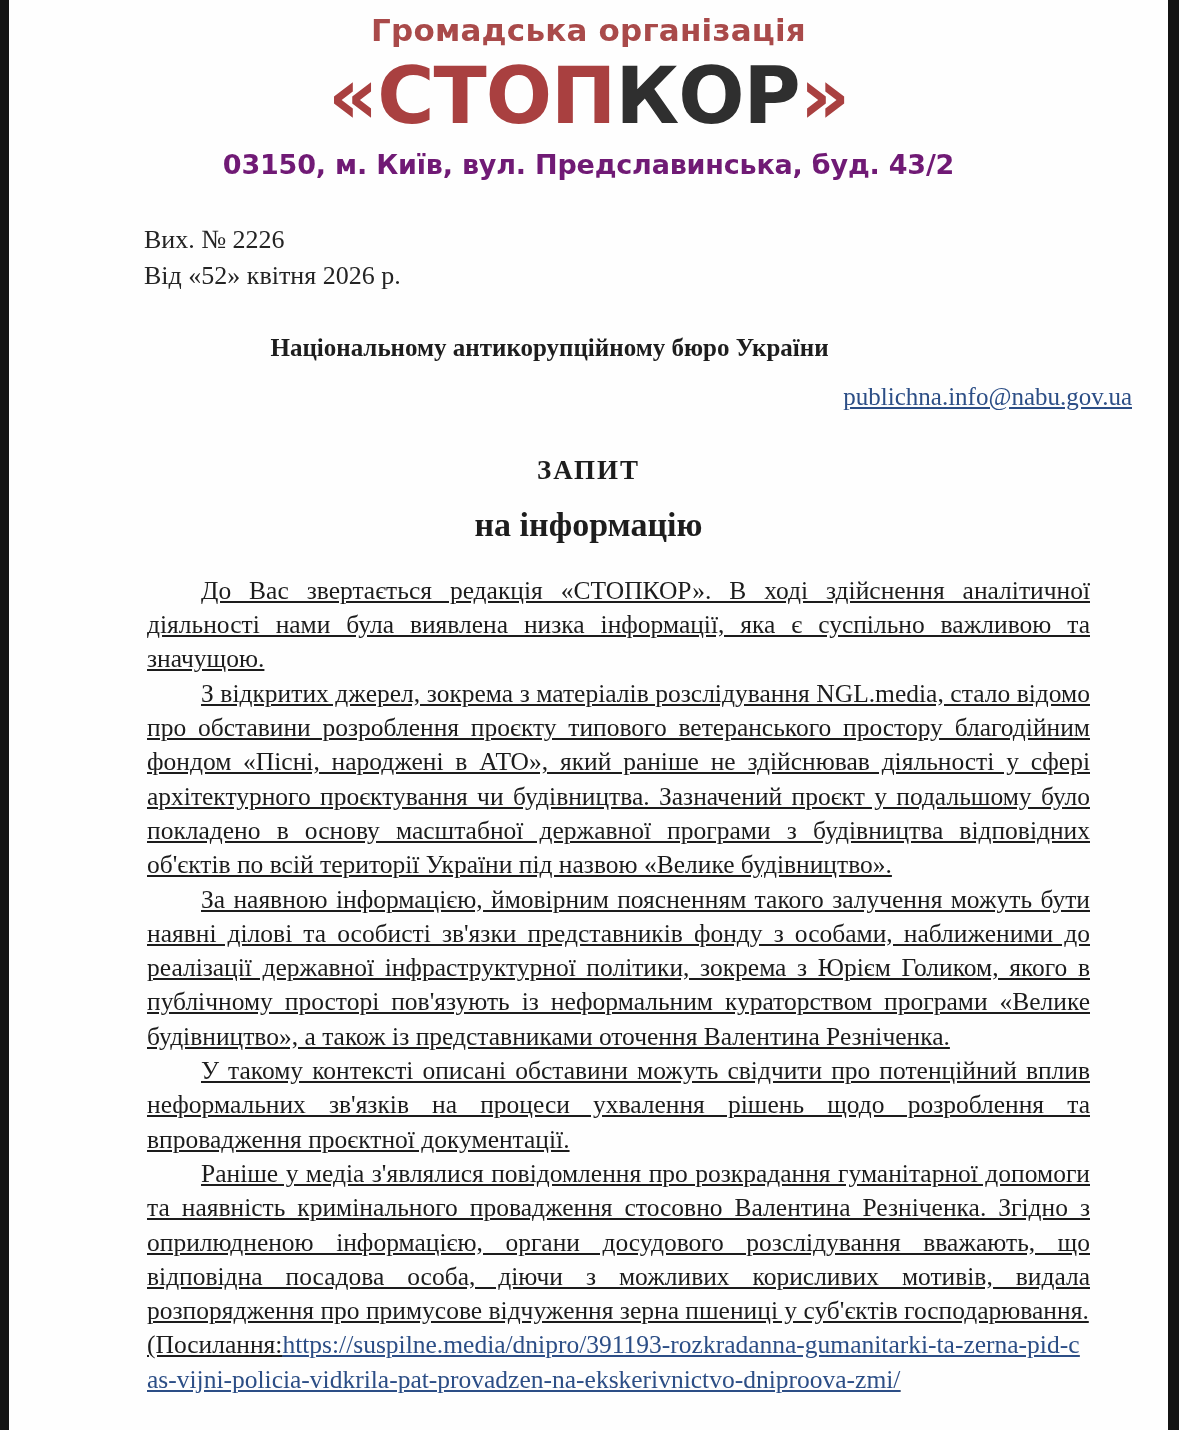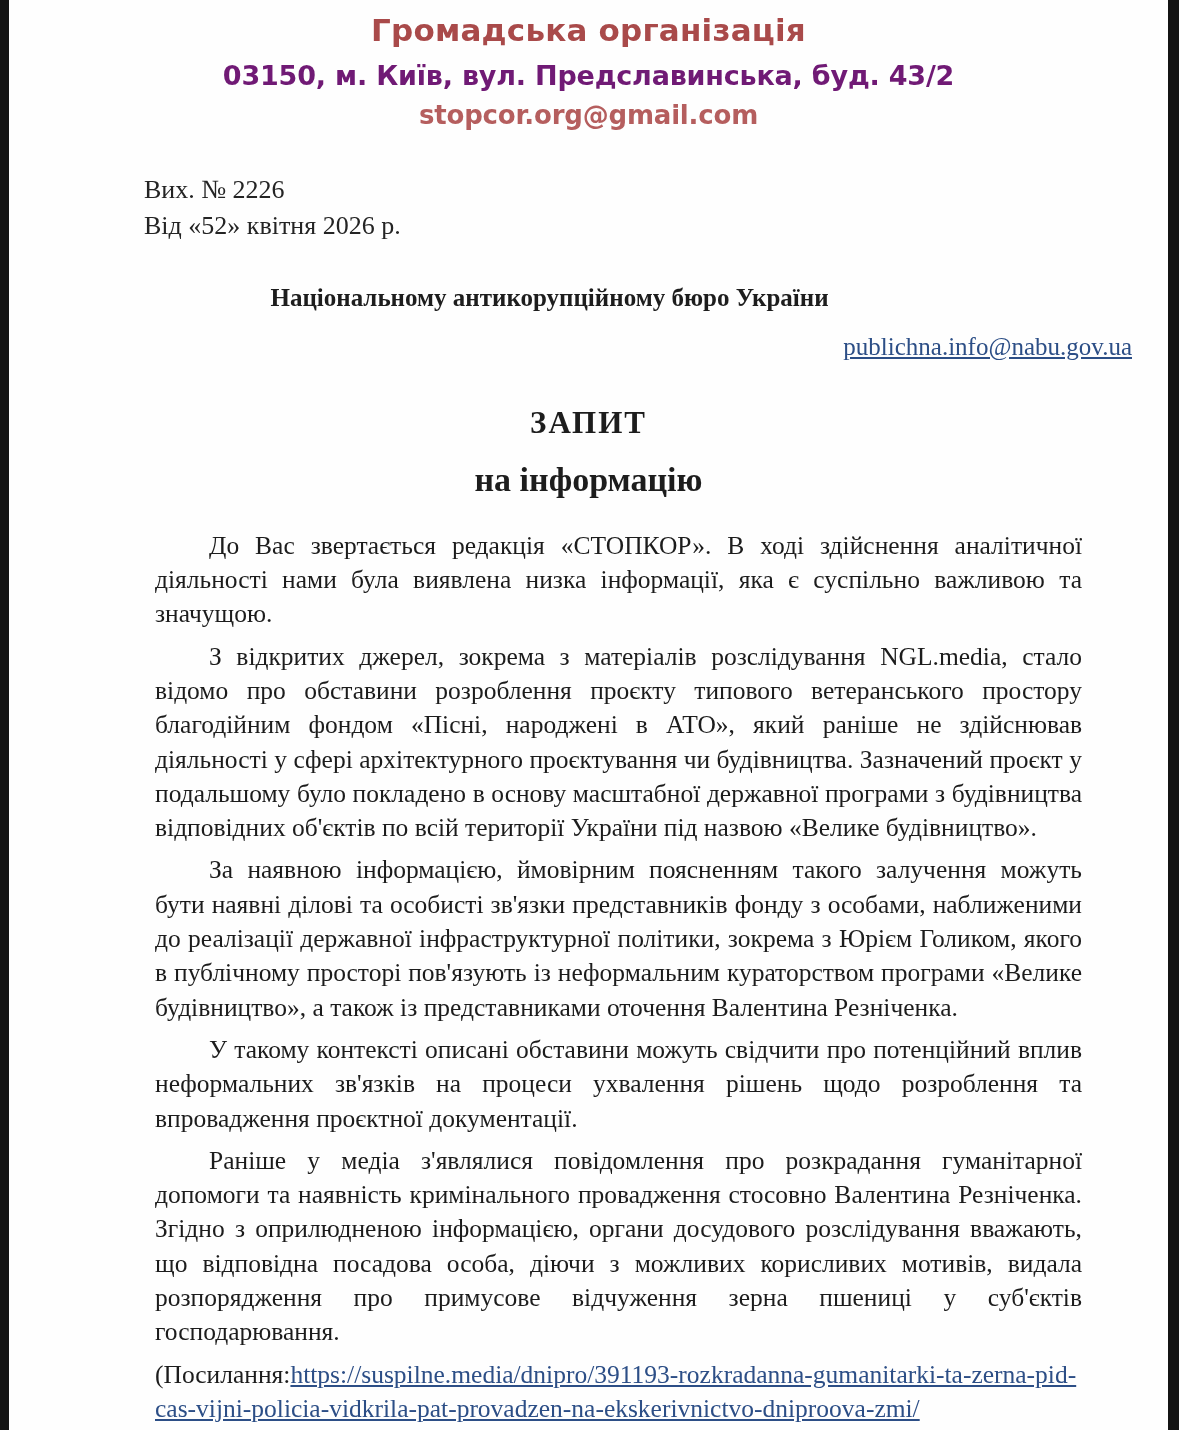--- a/index.html
+++ b/index.html
@@ -100,21 +100,21 @@
     text-align: right;
     font-size: 25px;
     color: #2c4e86;
     text-decoration: underline;
   }
 
   
   .doc-title {
     margin-top: 44px;
     text-align: center;
-    font-size: 31px;
+    font-size: 27px;
     font-weight: bold;
     letter-spacing: 2px;
     color: #1d1d1d;
   }
   .doc-subtitle {
     margin-top: 20px;
     text-align: center;
     font-size: 34px;
     font-weight: bold;
     color: #1d1d1d;
@@ -122,44 +122,45 @@
 
   
   .body {
     margin: 30px 78px 0 138px;
     font-size: 25.5px;
     line-height: 1.345;
     color: #1c1c1c;
     text-align: justify;
   }
   .body p {
-    margin: 8px;
+    margin: 0;
     text-indent: 54px;
+    text-decoration: underline;
   }
   .body p.noindent { text-indent: 0; }
   .link {
     color: #2c4e86;
     text-decoration: underline;
     word-break: break-all;
   }
 </style>
 </head>
 <body>
 
 <div class="page">
 
   <div class="edge-strip left"></div>
   <div class="edge-strip right"></div>
 
   <div class="sheet">
 
     <div class="letterhead">
       <div class="lh-org">Громадська організація</div>
+      <div class="lh-name"><span class="q">«</span><span class="stop">СТОП</span><span class="kor">КОР</span><span class="q">»</span></div>
       <div class="lh-addr">03150, м. Київ, вул. Предславинська, буд. 43/2</div>
-      <div class="lh-email">stopcor.org@gmail.com</div>
     </div>
 
     <div class="refblock">
       <div>Вих. № 2226</div>
       <div>Від «52» квітня 2026 р.</div>
     </div>
 
     <div class="addressee">Національному антикорупційному бюро України</div>
     <div class="addressee-email">publichna.info@nabu.gov.ua</div>
 

